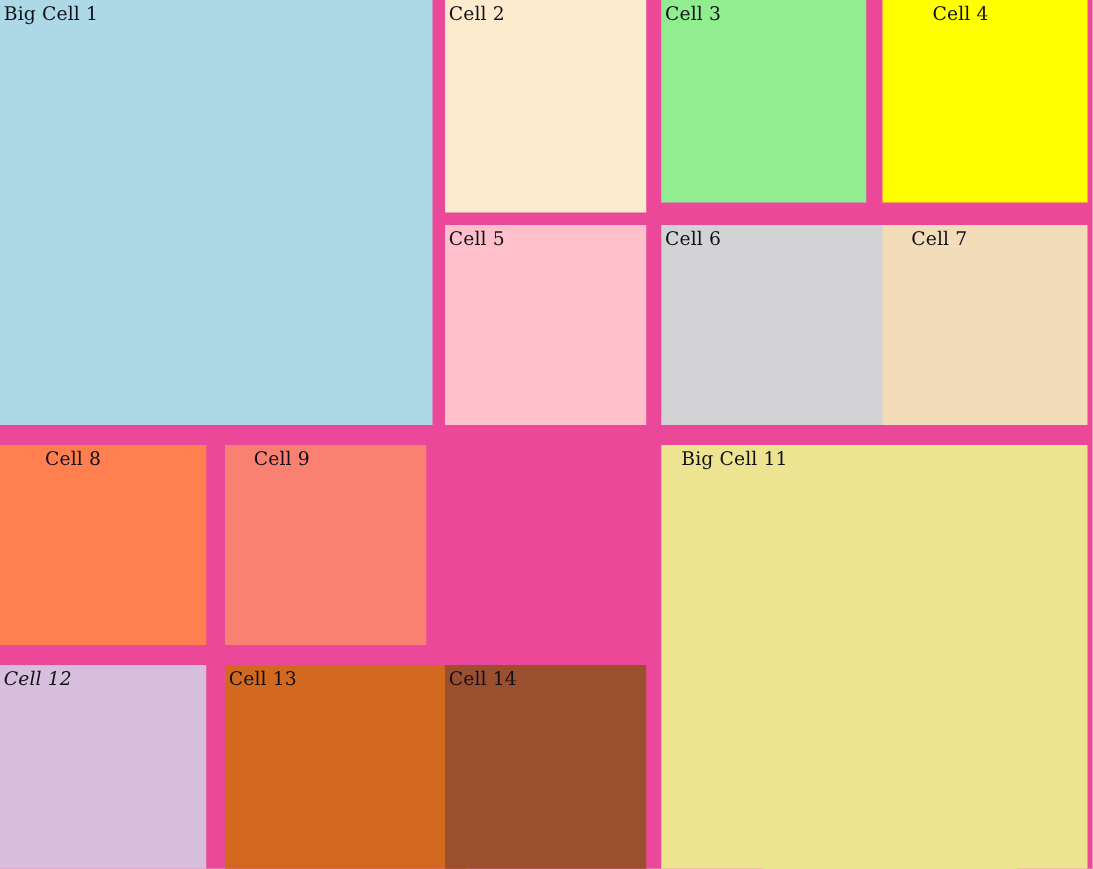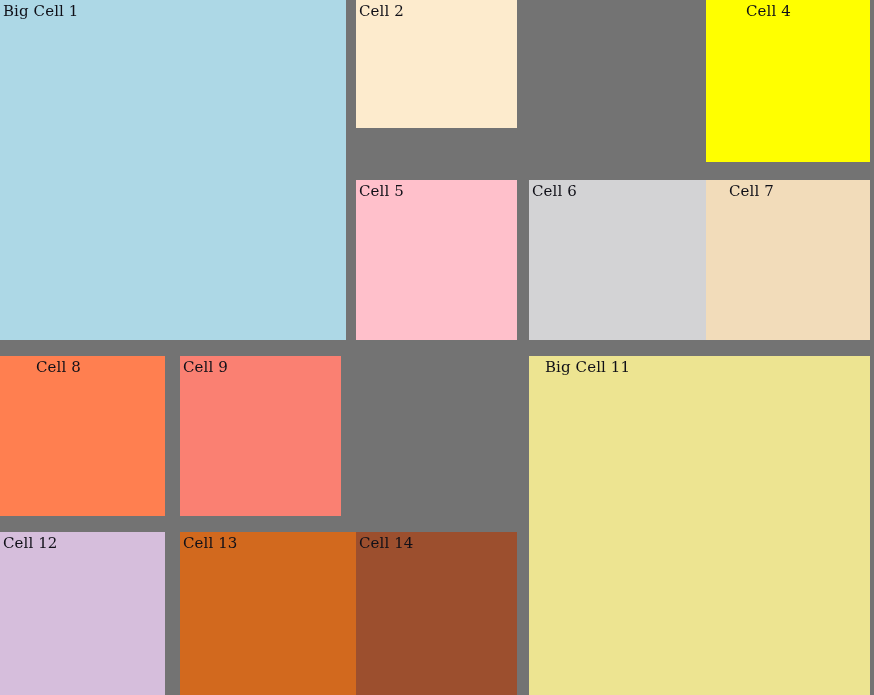--- a/index.html
+++ b/index.html
@@ -34,50 +34,53 @@
     line-height: 18px;
     color: #101018;
     padding: 2px 0 0 3px;
     white-space: nowrap;
     letter-spacing: 0.1px;
   }
 </style>
 </head>
 <body>
 
-<div id="grid" style="background: #737373; width: 874px; height: 695px;">
+<div id="grid" style="background: #ec4899; width: 874px; height: 695px;">
     <div class="cell" style="left: 0px; top: 0px; width: 346px; height: 340px; background: rgb(173, 216, 230);">
       <span class="cell-label" style="color: rgb(16, 16, 24);">Big Cell 1</span>
     </div>
-    <div class="cell" style="left: 356px; top: 0px; width: 161px; height: 128px; background: rgb(253, 235, 205);">
+    <div class="cell" style="left: 356px; top: 0px; width: 161px; height: 170px; background: rgb(253, 235, 205);">
       <span class="cell-label" style="color: rgb(16, 16, 24);">Cell 2</span>
+    </div>
+    <div class="cell" style="left: 529px; top: 0px; width: 164px; height: 162px; background: rgb(144, 238, 144);">
+      <span class="cell-label" style="color: rgb(16, 16, 24);">Cell 3</span>
     </div>
     <div class="cell" style="left: 706px; top: 0px; width: 164px; height: 162px; background: rgb(255, 255, 0);">
       <span class="cell-label" style="color: rgb(16, 16, 24); padding-left: 40px;">Cell 4</span>
     </div>
     <div class="cell" style="left: 356px; top: 180px; width: 161px; height: 160px; background: rgb(255, 192, 203);">
       <span class="cell-label" style="color: rgb(16, 16, 24);">Cell 5</span>
     </div>
     <div class="cell" style="left: 529px; top: 180px; width: 184px; height: 160px; background: rgb(211, 211, 213);">
       <span class="cell-label" style="color: rgb(16, 16, 24);">Cell 6</span>
     </div>
     <div class="cell" style="left: 706px; top: 180px; width: 164px; height: 160px; background: rgb(242, 220, 186);">
       <span class="cell-label" style="color: rgb(16, 16, 24); margin-left: 20px;">Cell 7</span>
     </div>
     <div class="cell" style="left: 0px; top: 356px; width: 165px; height: 160px; background: rgb(255, 127, 80);">
       <span class="cell-label" style="color: rgb(16, 16, 24); padding-left: 36px;">Cell 8</span>
     </div>
     <div class="cell" style="left: 180px; top: 356px; width: 161px; height: 160px; background: rgb(250, 128, 114);">
-      <span class="cell-label" style="color: rgb(16, 16, 24);">Cell 9</span>
+      <span class="cell-label" style="color: rgb(16, 16, 24); margin-left: 20px;">Cell 9</span>
     </div>
     <div class="cell" style="left: 529px; top: 356px; width: 341px; height: 339px; background: rgb(237, 228, 145);">
       <span class="cell-label" style="color: rgb(16, 16, 24); padding-left: 16px;">Big Cell 11</span>
     </div>
     <div class="cell" style="left: 0px; top: 532px; width: 165px; height: 163px; background: rgb(214, 190, 220);">
-      <span class="cell-label" style="color: rgb(16, 16, 24);">Cell 12</span>
+      <span class="cell-label" style="color: rgb(16, 16, 24); font-style: italic;">Cell 12</span>
     </div>
     <div class="cell" style="left: 180px; top: 532px; width: 193px; height: 163px; background: rgb(210, 105, 30);">
       <span class="cell-label" style="color: rgb(16, 16, 24);">Cell 13</span>
     </div>
     <div class="cell" style="left: 356px; top: 532px; width: 161px; height: 163px; background: rgb(156, 79, 46);">
       <span class="cell-label" style="color: rgb(16, 16, 24);">Cell 14</span>
     </div>
   </div>
 
 </body></html>

